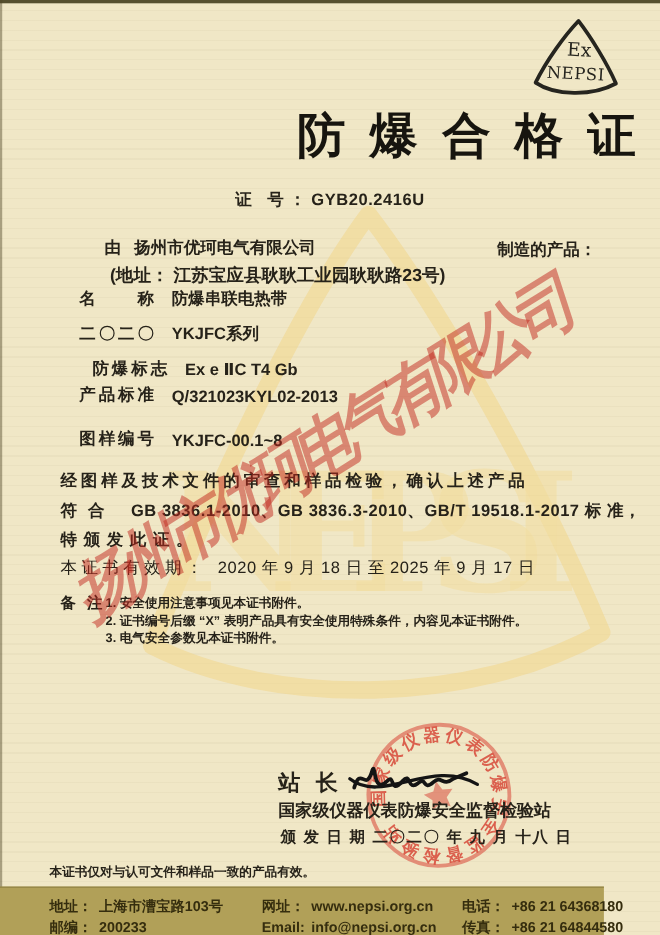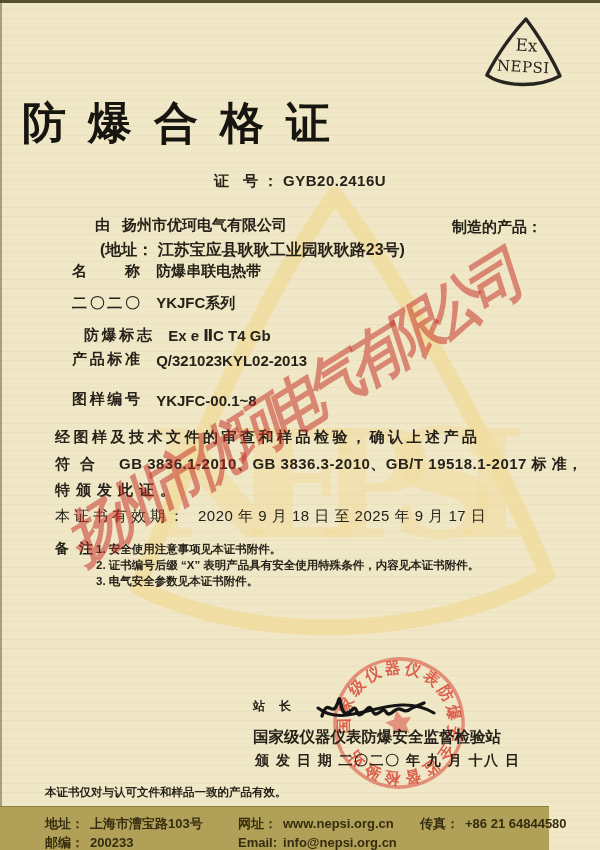--- a/index.html
+++ b/index.html
@@ -19,21 +19,21 @@
   .wm-red{position:absolute;left:295px;top:408px;white-space:nowrap;
           font-size:56px;font-weight:800;letter-spacing:-9px;
           color:rgba(193,39,29,0.5);
           transform:translate(-50%,-50%) rotate(-32deg) skewX(-14deg) scaleY(1.08);
           pointer-events:none;z-index:6;}
 
   
   .logo{position:absolute;left:478px;top:12px;width:92px;height:86px;z-index:3;}
 
   
-  .title{position:absolute;left:0;top:94px;width:600px;text-align:left;
+  .title{position:absolute;left:0;top:94px;width:600px;text-align:right;
          font-size:44px;font-weight:800;letter-spacing:22px;text-indent:22px;
          color:#17150f;z-index:3;}
   .certno{position:absolute;left:0;top:172px;width:600px;text-align:center;
           font-size:15px;font-weight:700;z-index:3;}
   .certno .lab{letter-spacing:5px;}
   .certno .num{letter-spacing:0.5px;}
 
   
   .row{position:absolute;font-size:15px;z-index:4;white-space:nowrap;}
   .b{font-weight:700;padding-left:25px;}
@@ -52,21 +52,21 @@
   .valid{left:55px;top:507px;font-weight:400;}
   .valid .lab{letter-spacing:4px;}
   .valid .val{margin-left:10px;letter-spacing:0.5px;}
 
   .remarks-label{position:absolute;left:55px;top:540px;font-size:14px;font-weight:700;
                  letter-spacing:10px;z-index:4;}
   .remarks{position:absolute;left:96px;top:541px;font-size:11.5px;font-weight:700;
            line-height:16px;z-index:4;}
 
   
-  .director{position:absolute;left:253px;top:698px;font-size:12px;font-weight:700;
+  .director{position:absolute;left:253px;top:698px;font-size:20px;font-weight:700;
             letter-spacing:14px;z-index:8;}
   .sig{position:absolute;left:316px;top:680px;width:126px;height:50px;z-index:9;}
   .org{position:absolute;left:253px;top:727px;font-size:15.5px;font-weight:700;z-index:8;}
   .issuedate{position:absolute;left:255px;top:752px;font-size:14px;font-weight:700;
              letter-spacing:1.5px;z-index:8;}
   .stamp{position:absolute;left:328px;top:652px;width:142px;height:142px;
          transform:rotate(-12deg);z-index:7;}
 
   .bottomnote{position:absolute;left:45px;top:785px;font-size:11.5px;font-weight:700;z-index:4;}
 
@@ -179,17 +179,20 @@
     <div class="fcol fc2">
       <div>
         <span class="lb">网址：</span><span>www.nepsi.org.cn</span>
       </div>
       <div>
         <span class="lb">Email:</span><span>info@nepsi.org.cn</span>
       </div>
     </div>
     <div class="fcol fc3">
       <div>
+        <span class="lb">电话：</span><span>+86 21 64368180</span>
+      </div>
+      <div>
         <span class="lb">传真：</span><span>+86 21 64844580</span>
       </div>
     </div>
   </div>
 </div>
 
 </body></html>

